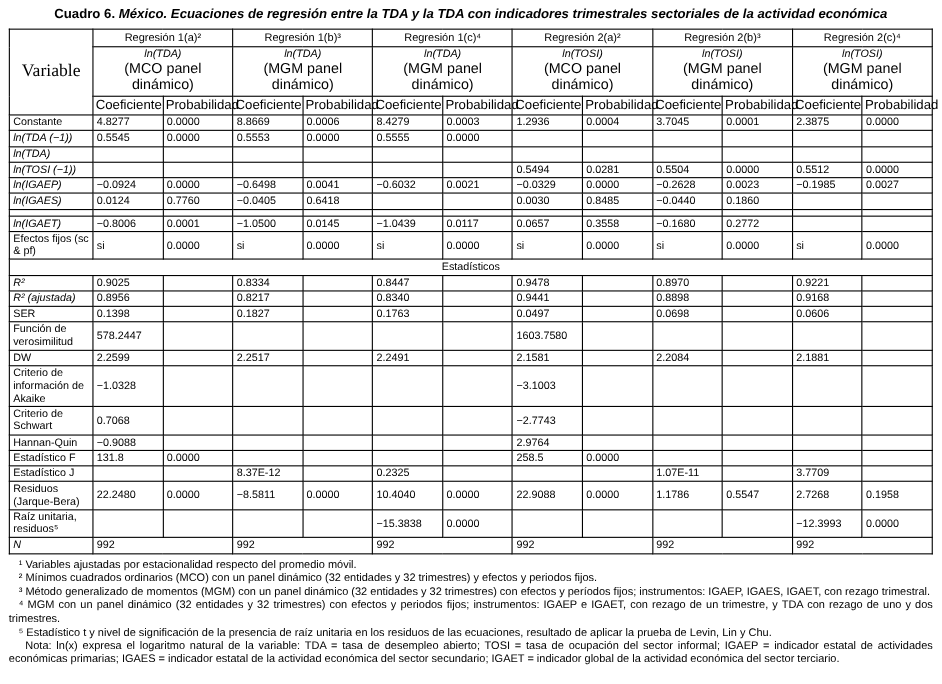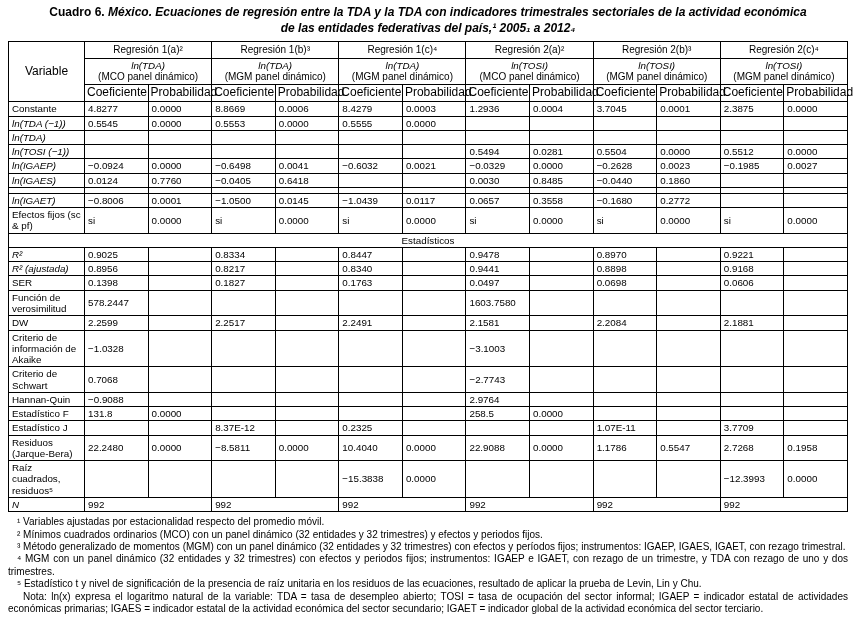--- a/index.html
+++ b/index.html
@@ -8,25 +8,25 @@
   .page { padding:5px 8px 0 8px; }
 
   .title { text-align:center; font-size:12px; font-weight:bold; line-height:1.3; margin-bottom:5px; }
   .title .cap  { font-style:normal; }
   .title .rest { font-style:italic; }
 
   table { border-collapse:collapse; width:840px; table-layout:fixed; }
   th, td { border:1px solid #000; line-height:1.15; vertical-align:middle; }
   th { font-weight:normal; font-size:9.8px; text-align:center; padding:1px 2px; }
   td { font-size:9.8px; padding:1px 3px; }
-  .var-head   { font-size:12px; }
+  .var-head   { font-size:16px;font-family:Liberation Serif, serif; }
   .group-head { font-size:10px; padding:2px 1px; }
   .sub-head   { padding:1px 1px 2px; }
   .dep        { font-style:italic; font-size:9.8px; }
-  .method     { font-size:10px; }
+  .method     { font-size:13px; }
   .cp         { font-size:12px; }
 
   .rowlabel { text-align:left; }
   .dcell    { text-align:left; }
   .ncell    { }
   .section  { text-align:center; }
   .it       { font-style:italic; }
   tr.blank-row td { height:6px; padding:0 3px; font-size:4px; line-height:4px; }
 
   .footnotes { margin-top:4px; font-size:10px; line-height:1.24; }
@@ -36,21 +36,20 @@
 </head>
 <body>
 
 <div class="page">
 
   <div class="title">
     <div>
       <span class="cap">Cuadro 6.</span>
       <span class="rest">México. Ecuaciones de regresión entre la TDA y la TDA con indicadores trimestrales sectoriales de la actividad económica</span>
     </div>
-    <div class="rest">de las entidades federativas del país,¹ 2005₁ a 2012₄</div>
   </div>
 
   <table>
     <colgroup>
       <col style="width:76px">
       <col span="12">
     </colgroup>
     <thead>
         <tr>
           <th class="var-head" rowspan="3">Variable</th>
@@ -400,21 +399,21 @@
           <td class="dcell">10.4040</td>
           <td class="dcell">0.0000</td>
           <td class="dcell">22.9088</td>
           <td class="dcell">0.0000</td>
           <td class="dcell">1.1786</td>
           <td class="dcell">0.5547</td>
           <td class="dcell">2.7268</td>
           <td class="dcell">0.1958</td>
         </tr>
         <tr>
-          <td class="rowlabel">Raíz cuadrados, residuos⁵</td>
+          <td class="rowlabel">Raíz unitaria, residuos⁵</td>
           <td class="dcell"></td>
           <td class="dcell"></td>
           <td class="dcell"></td>
           <td class="dcell"></td>
           <td class="dcell">−15.3838</td>
           <td class="dcell">0.0000</td>
           <td class="dcell"></td>
           <td class="dcell"></td>
           <td class="dcell"></td>
           <td class="dcell"></td>

